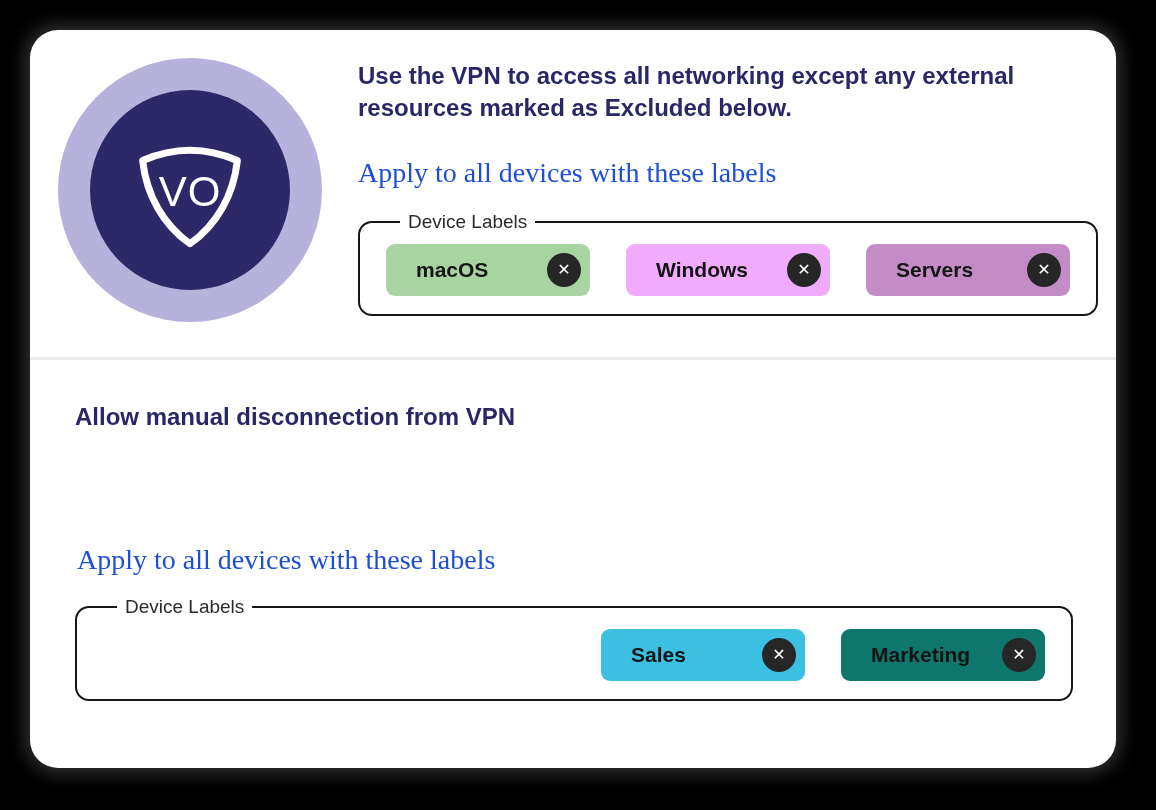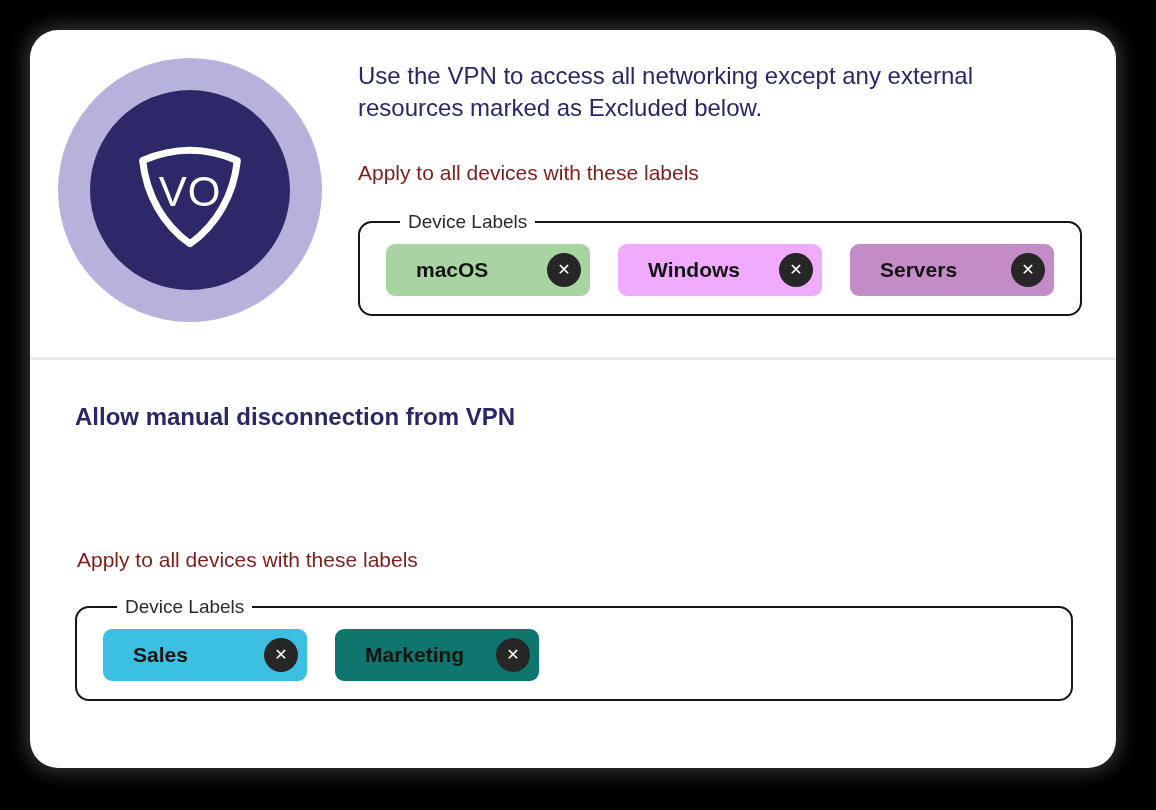--- a/index.html
+++ b/index.html
@@ -33,40 +33,40 @@
     transform:translate(-50%,-48%);
   }
   .badge-initials {
     position:absolute; left:50%; top:50%;
     transform:translate(-50%,-46%);
     color:#ffffff; font-weight:normal; font-size:42px; letter-spacing:1px;
   }
   
   .policy-title {
     position:absolute; left:328px; top:30px; width:705px;
-    font-size:24px; font-weight:normal; line-height:32px;
+    font-size:24px; font-weight:bold; line-height:32px;
     color:#2a2767;
   }
-  .apply-label { font-size:21px; line-height:26px; color:#7f1d1d; }
+  .apply-label { font-size:28px; line-height:26px; color:#1d4ed8;font-family:Liberation Serif, serif; }
   .apply-1 { position:absolute; left:328px; top:130px; }
   .apply-2 { position:absolute; left:47px;  top:517px; }
   
   fieldset.label-box {
     position:absolute;
     border:2.5px solid #161616;
     border-radius:14px;
     padding:11px 26px 18px 26px;
   }
   .fs-1 { left:328px; top:181px; width:714px; }
   .fs-2 { left:45px;  top:566px; width:998px; }
   fieldset.label-box legend {
     font-size:19px; line-height:22px; color:#2b2b2b;
     padding:0 8px; margin-left:14px;
   }
-  .chips { display:flex; gap:28px; }
+  .chips { display:flex; gap:36px;justify-content:flex-end; }
   .chip {
     width:204px; height:52px;
     border-radius:9px;
     display:flex; align-items:center; justify-content:space-between;
     padding:0 9px 0 30px;
   }
   .chip-label { font-size:21px; font-weight:bold; color:#141414; }
   .chip-close {
     width:34px; height:34px; border-radius:50%;
     background:#262626; border:none; cursor:pointer;

